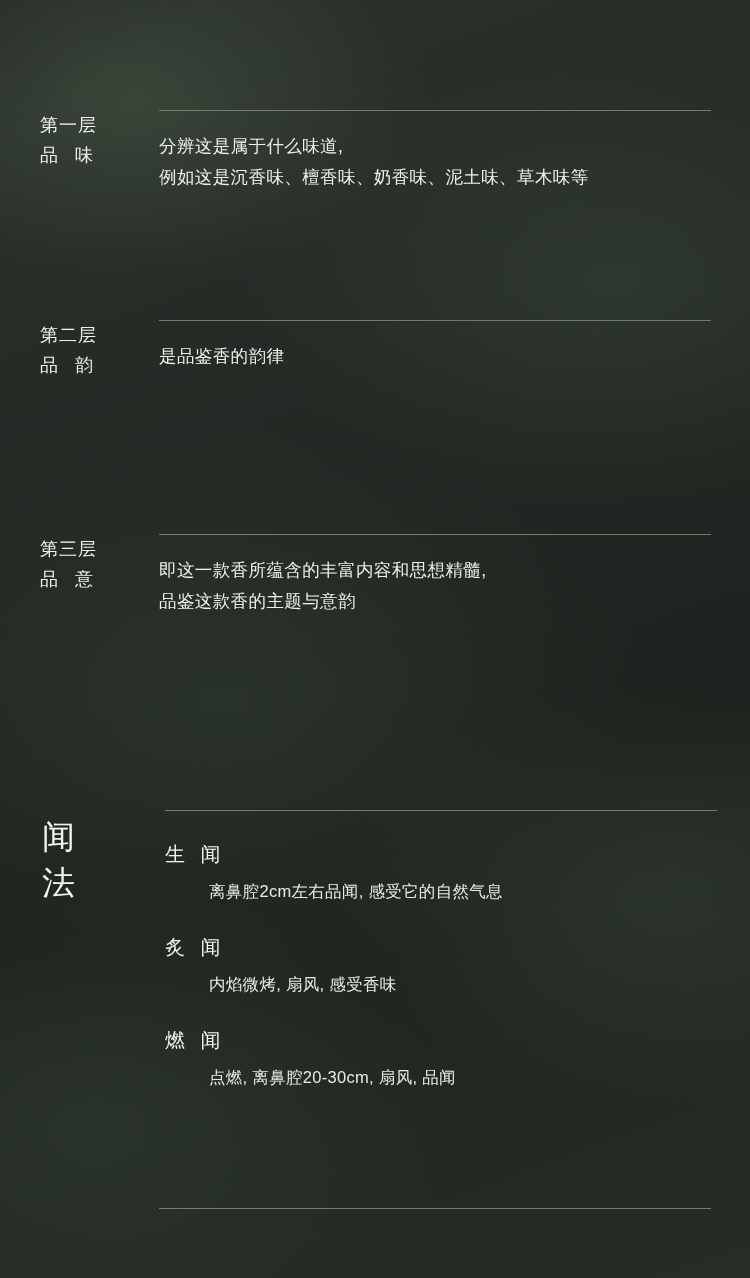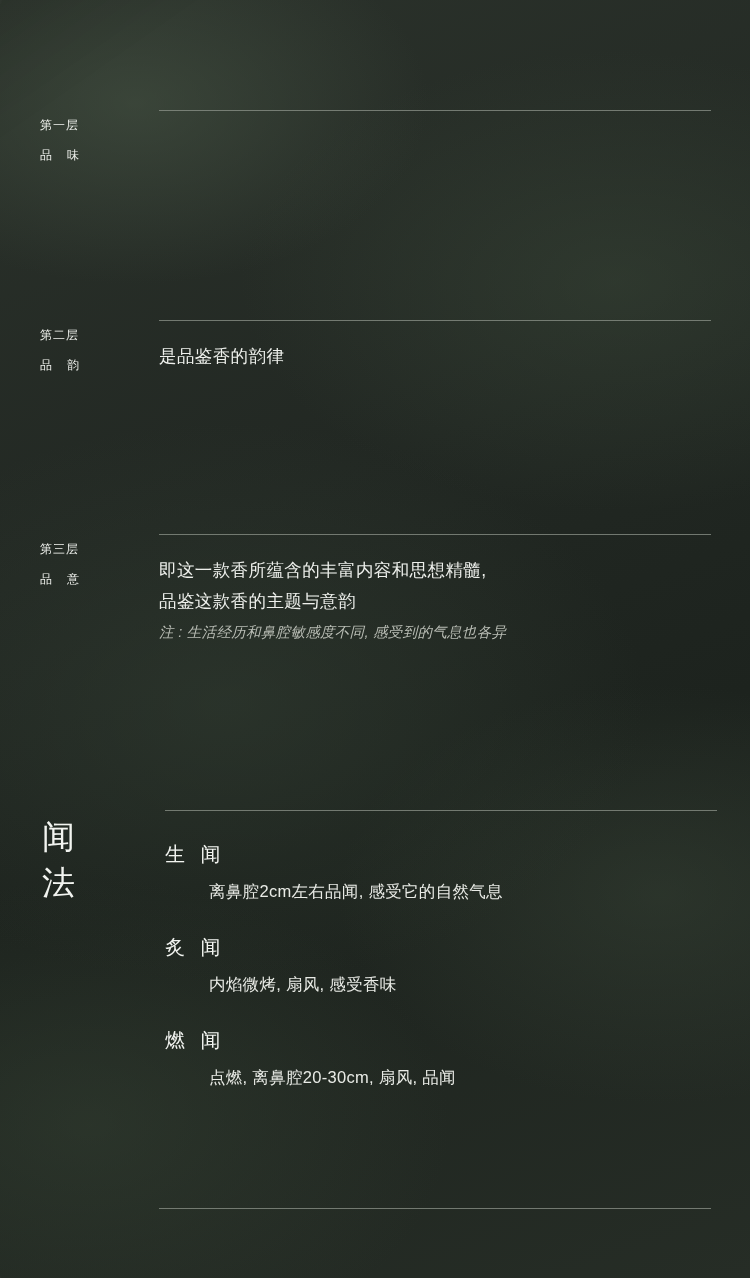--- a/index.html
+++ b/index.html
@@ -49,26 +49,25 @@
     position: absolute;
     left: 0;
     width: 750px;
   }
   .layer-label {
     position: absolute;
     left: 40px;
     top: 0;
     width: 110px;
     text-align: left;
-    font-size: 12px;
+    font-size: 18px;
     line-height: 30px;
     letter-spacing: 1px;
     color: #f0f2ee;
     font-weight: 400;
-    font-family: Liberation Serif, serif;
   }
   .layer-label .l2 {
     letter-spacing: 6px;
   }
   .layer-body {
     position: absolute;
     left: 159px;
     top: 0;
     width: 552px;
   }
@@ -153,20 +152,24 @@
   <div class="bg-texture"></div>
   <div class="bg-streaks"></div>
 
   <div class="layer-row" style="top:110px;">
     <div class="layer-label">
       <div>第一层</div>
       <div class="l2">品 味</div>
     </div>
     <div class="layer-body">
       <div class="rule"></div>
+      <div class="body-text">
+        <div>分辨这是属于什么味道,</div>
+        <div>例如这是沉香味、檀香味、奶香味、泥土味、草木味等</div>
+      </div>
     </div>
   </div>
 
   <div class="layer-row" style="top:320px;">
     <div class="layer-label">
       <div>第二层</div>
       <div class="l2">品 韵</div>
     </div>
     <div class="layer-body">
       <div class="rule"></div>
@@ -180,21 +183,20 @@
     <div class="layer-label">
       <div>第三层</div>
       <div class="l2">品 意</div>
     </div>
     <div class="layer-body">
       <div class="rule"></div>
       <div class="body-text">
         <div>即这一款香所蕴含的丰富内容和思想精髓,</div>
         <div>品鉴这款香的主题与意韵</div>
       </div>
-      <div class="note">注 : 生活经历和鼻腔敏感度不同, 感受到的气息也各异</div>
     </div>
   </div>
 
   <div class="bigsec">
     <div class="bigsec-label">
       <div>闻</div>
       <div>法</div>
     </div>
     <div class="bigsec-body">
       <div class="rule"></div>

